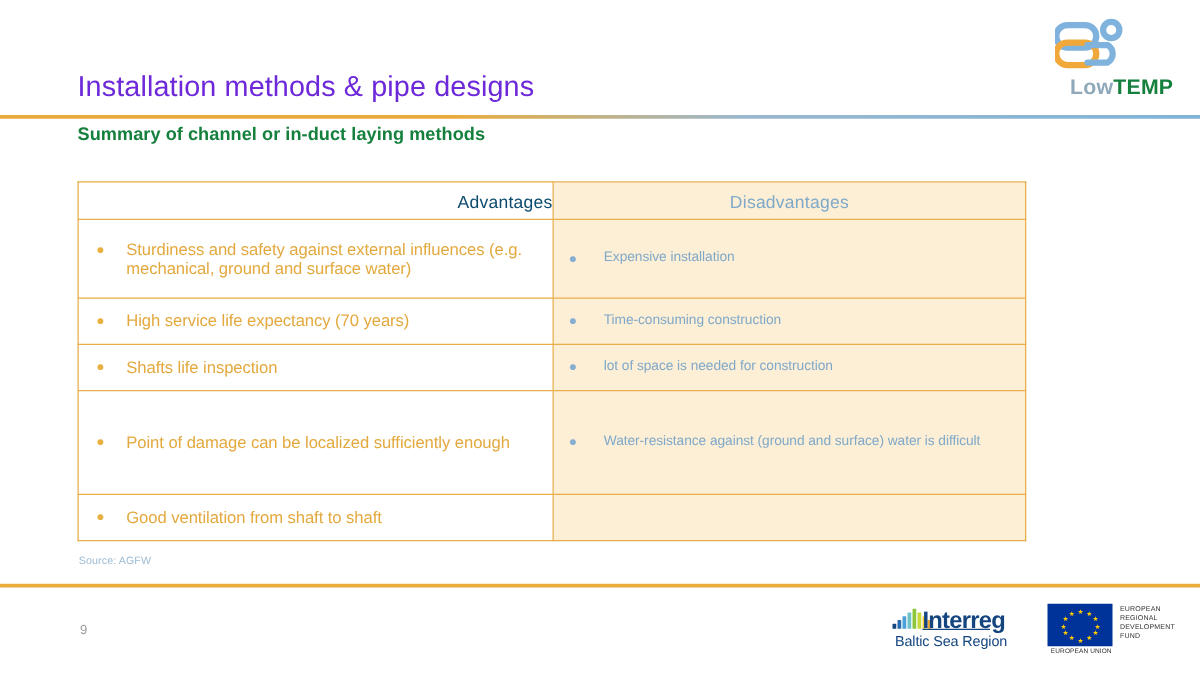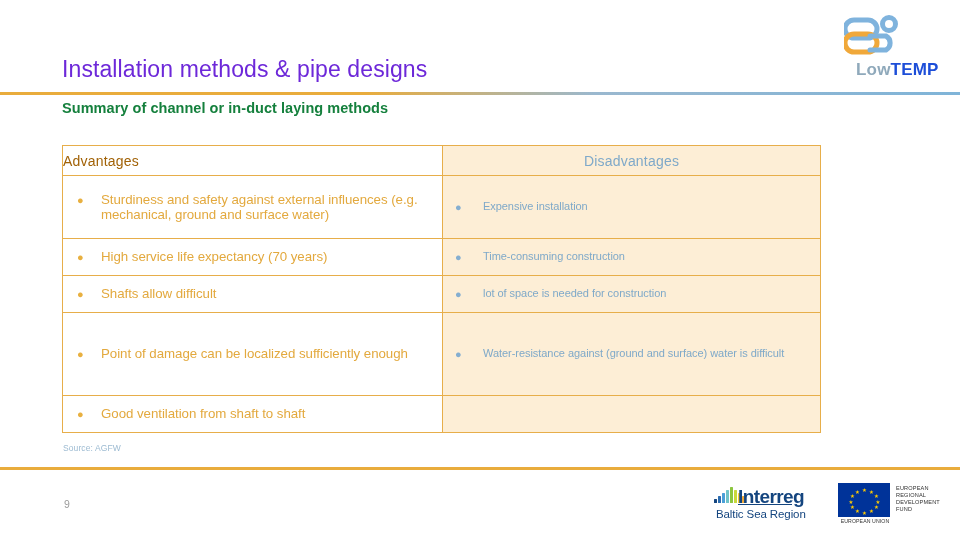--- a/index.html
+++ b/index.html
@@ -61,21 +61,21 @@
     left: 0;
     top: 46px;
     width: 112px;
     text-align: center;
     font-size: 17px;
     font-weight: 700;
     letter-spacing: 0.2px;
     white-space: nowrap;
   }
   .wm-low { color: #8fa9bb; padding-left: 36px; }
-  .wm-temp { color: #1d4ed8; text-align: center; }
+  .wm-temp { color: #15803d; text-align: center; }
 
   
   #section-subtitle {
     position: absolute;
     left: 62px;
     top: 100px;
     font-size: 14.5px;
     font-weight: 700;
     color: #15803d;
     letter-spacing: 0.05px;
@@ -97,24 +97,24 @@
 
   #comparison-table th,
   #comparison-table td {
     border: 1.4px solid #e7ae4a;
     padding: 0;
     vertical-align: middle;
   }
 
   th.head-adv {
     background: #ffffff;
-    color: #a16207;
+    color: #0c4a6e;
     font-size: 14px;
     font-weight: 400;
-    text-align: left;
+    text-align: right;
     height: 29px;
     letter-spacing: 0.2px;
   }
   th.head-dis {
     background: #fdeed6;
     color: #7fa9c9;
     font-size: 14px;
     font-weight: 400;
     text-align: center;
     height: 29px;
@@ -354,21 +354,21 @@
           <span class="bullet-dot">●</span>
           <span class="bullet-text">Time-consuming construction</span>
         </div>
       </td>
     </tr>
 
     <tr class="row-h-short">
       <td class="cell-adv">
         <div class="bullet-row">
           <span class="bullet-dot">●</span>
-          <span class="bullet-text">Shafts allow difficult</span>
+          <span class="bullet-text">Shafts life inspection</span>
         </div>
       </td>
       <td class="cell-dis">
         <div class="bullet-row">
           <span class="bullet-dot">●</span>
           <span class="bullet-text">lot of space is needed for construction</span>
         </div>
       </td>
     </tr>
 

